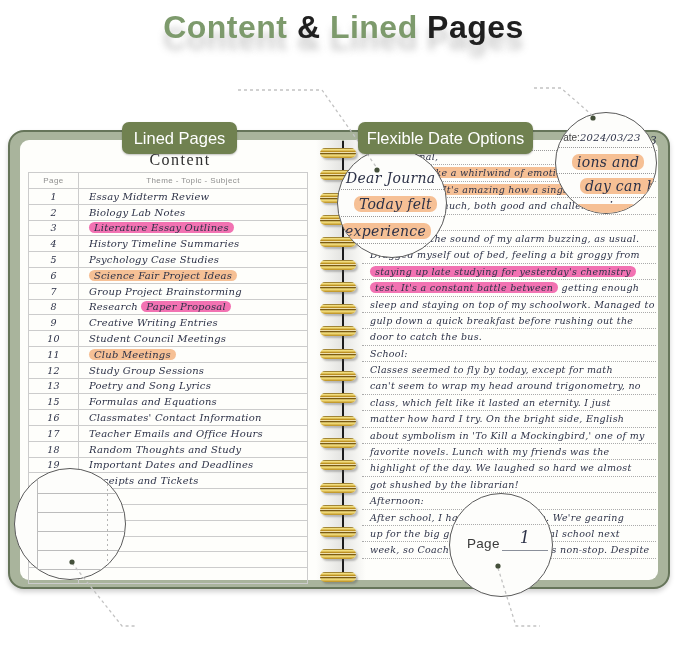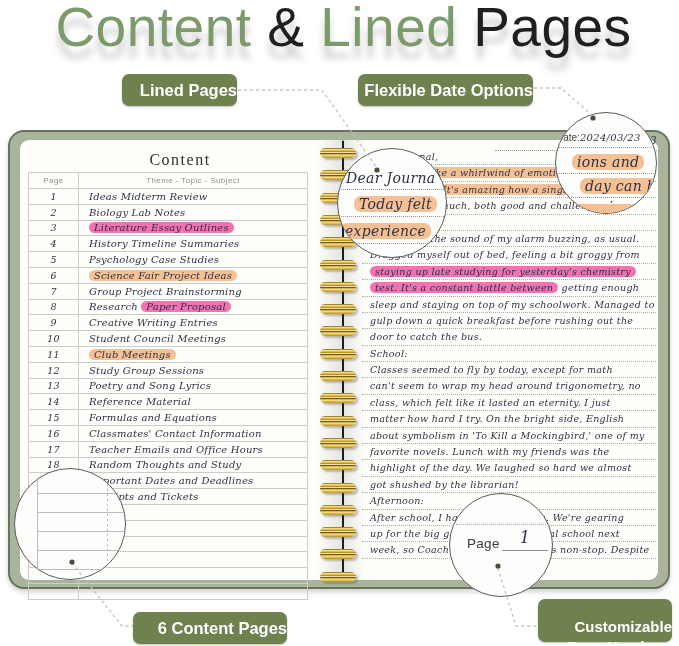--- a/index.html
+++ b/index.html
@@ -1,26 +1,26 @@
 <!DOCTYPE html>
 <html><head>
 <meta charset="utf-8">
 <style>
   html,body{margin:0;padding:0;background:#fff;}
   #canvas{position:relative;width:679px;height:646px;background:#fff;overflow:hidden;
           font-family:"Liberation Sans",sans-serif;}
   
   .main-title{position:absolute;left:8px;right:0;top:2px;height:50px;text-align:center;
-    font-size:55px;font-weight:400;letter-spacing:.5px;line-height:50px;
+    font-size:32px;font-weight:700;letter-spacing:.5px;line-height:50px;
     text-shadow:0 12px 7px rgba(110,110,110,.35);}
   .t-green{color:var(--green);}
   .t-dark{color:#1f1f1f;}
   
-  .badge{position:absolute;background:var(--badge);color:#fff;font-weight:700;
-    border-radius:7px;text-align:right;box-shadow:0 1px 2px rgba(0,0,0,.25);}
+  .badge{position:absolute;background:var(--badge);color:#fff;font-weight:400;
+    border-radius:7px;text-align:center;box-shadow:0 1px 2px rgba(0,0,0,.25);margin-top:48px;}
   #badge-lined{left:122px;top:74px;width:115px;height:32px;font-size:16.5px;line-height:32px;}
   #badge-date{left:358px;top:74px;width:175px;height:32px;font-size:16.5px;line-height:32px;}
   #badge-content{left:133px;top:612px;width:154px;height:32px;font-size:16.5px;line-height:32px;}
   #badge-pagenum{left:538px;top:599px;width:134px;height:43px;font-size:15px;line-height:20px;padding-top:18px;box-sizing:border-box;}
   
   #cover{position:absolute;left:8px;top:130px;width:662px;height:459px;background:var(--cover);
     border:2.5px solid #66755a;border-radius:16px;box-sizing:border-box;box-shadow:0 3px 5px rgba(0,0,0,.18);}
   .page{position:absolute;background:#fefefb;}
   #page-left{left:20px;top:140px;width:322px;height:440px;border-radius:9px 0 0 9px;}
   #page-right{left:344px;top:140px;width:314px;height:440px;border-radius:0 9px 9px 0;}
@@ -116,21 +116,21 @@
   <table id="content-table">
     <thead>
       <tr>
         <th style="width:49px">Page</th>
         <th>Theme - Topic - Subject</th>
       </tr>
     </thead>
     <tbody id="content-tbody">
         <tr>
           <td class="pnum hand">1</td>
-          <td class="subj"><span class="hand">Ideas Midterm Review</span></td>
+          <td class="subj"><span class="hand">Essay Midterm Review</span></td>
         </tr>
         <tr>
           <td class="pnum hand">2</td>
           <td class="subj"><span class="hand">Biology Lab Notes</span></td>
         </tr>
         <tr>
           <td class="pnum hand">3</td>
           <td class="subj"><span class="hand hl pink">Literature Essay Outlines</span></td>
         </tr>
         <tr>
@@ -165,24 +165,20 @@
           <td class="pnum hand">11</td>
           <td class="subj"><span class="hand hl orange">Club Meetings</span></td>
         </tr>
         <tr>
           <td class="pnum hand">12</td>
           <td class="subj"><span class="hand">Study Group Sessions</span></td>
         </tr>
         <tr>
           <td class="pnum hand">13</td>
           <td class="subj"><span class="hand">Poetry and Song Lyrics</span></td>
-        </tr>
-        <tr>
-          <td class="pnum hand">14</td>
-          <td class="subj"><span class="hand">Reference Material</span></td>
         </tr>
         <tr>
           <td class="pnum hand">15</td>
           <td class="subj"><span class="hand">Formulas and Equations</span></td>
         </tr>
         <tr>
           <td class="pnum hand">16</td>
           <td class="subj"><span class="hand">Classmates'  Contact Information</span></td>
         </tr>
         <tr>

